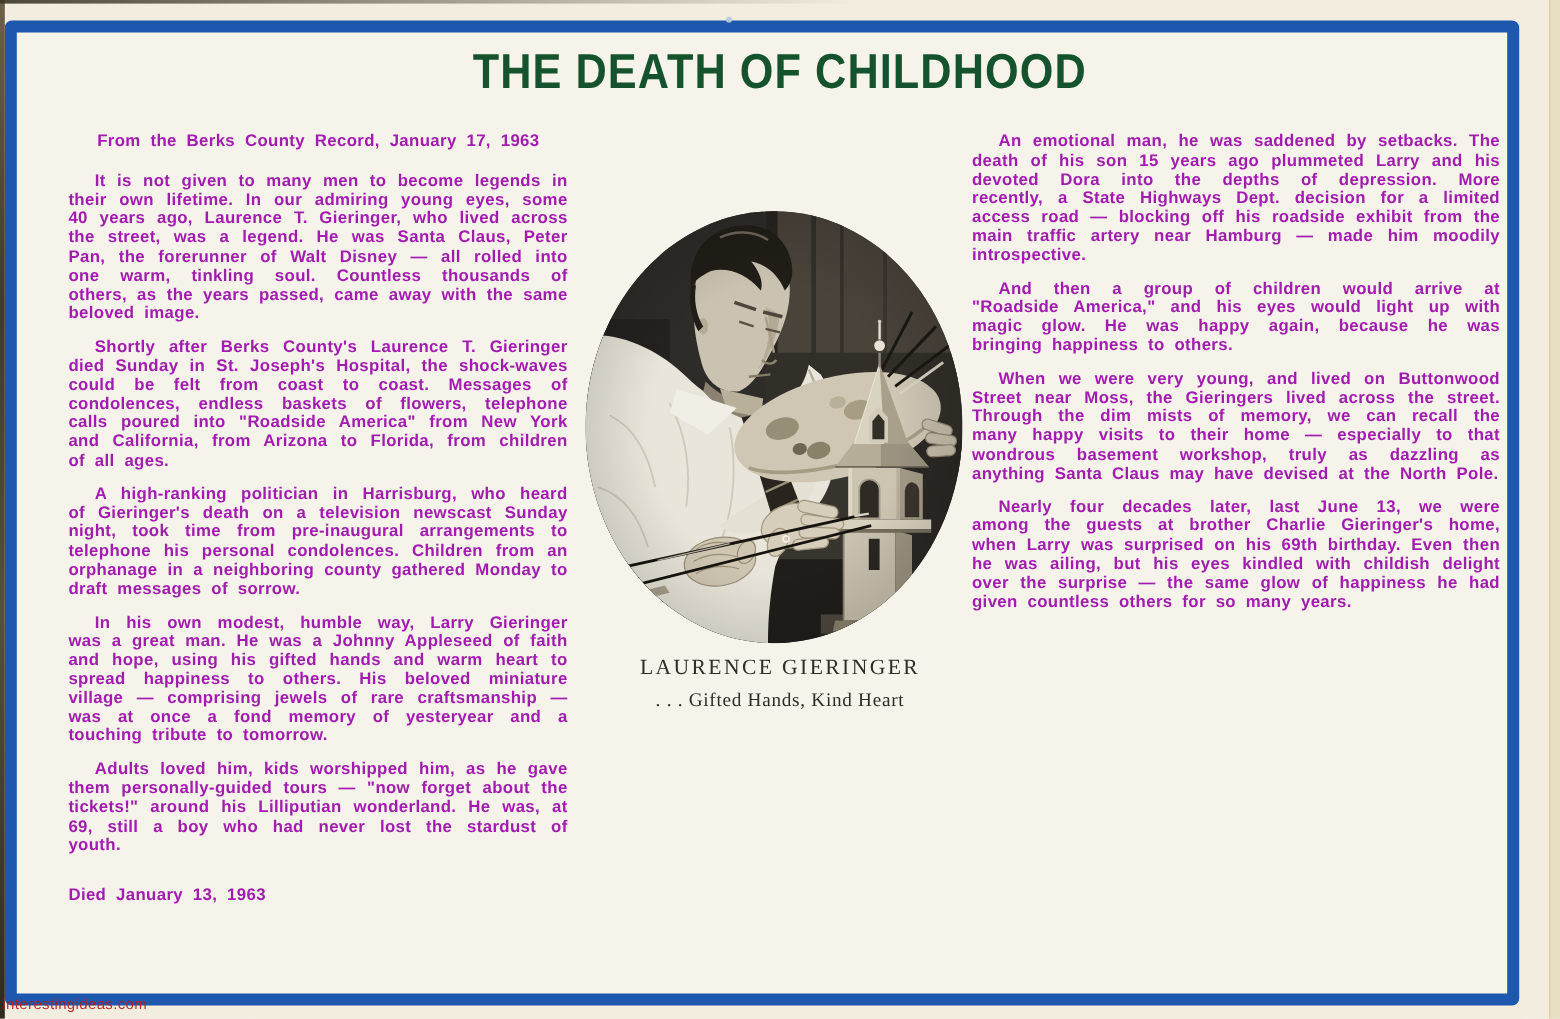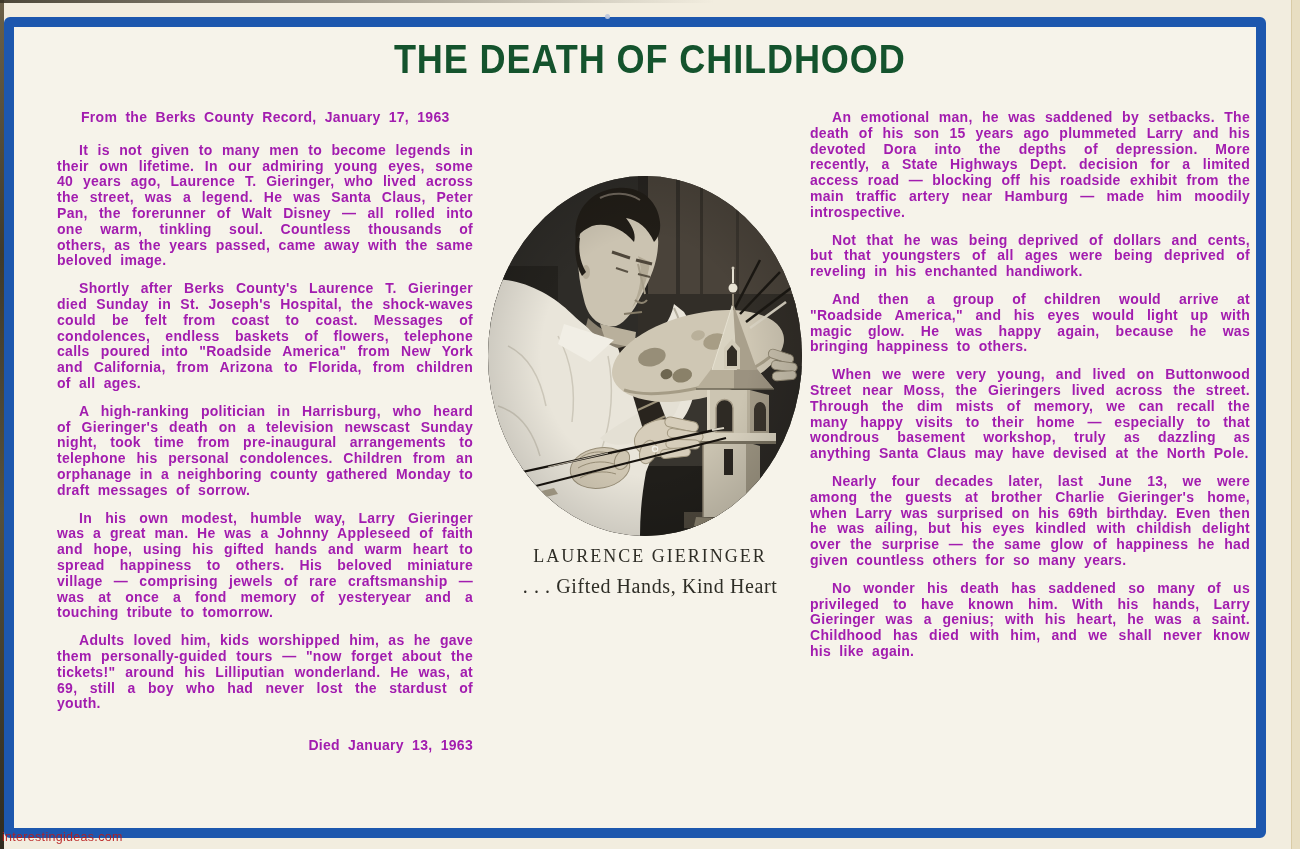--- a/index.html
+++ b/index.html
@@ -26,27 +26,27 @@
   .title span{display:inline-block;transform:scaleX(.88);transform-origin:center;
     font-weight:bold;font-size:41px;letter-spacing:1px;white-space:nowrap;}
   
   .col{position:absolute;top:110px;color:#a21caf;font-weight:bold;
     font-size:14px;line-height:15.8px;letter-spacing:.3px;word-spacing:4px;
     text-align:justify;text-justify:inter-word;}
   .col-left{left:57px;width:416px;}
   .col-right{left:810px;width:440px;}
   .col p{margin:0 0 12px 0;text-indent:22px;}
   .col p.source-line{text-indent:24px;margin-bottom:17px;text-align:left;}
-  .col p.died-line{text-indent:0;margin-top:26px;text-align:right;}
+  .col p.died-line{text-indent:0;margin-top:26px;text-align:left;}
   
   .photo{position:absolute;left:488px;top:176px;width:314px;height:360px;}
   .caption{position:absolute;left:460px;width:380px;text-align:center;
     font-family:"Liberation Serif",serif;color:#2e2d26;}
   .caption-name{top:546px;font-size:18px;letter-spacing:2px;}
-  .caption-tagline{top:575px;font-size:20px;letter-spacing:.6px;font-family:Liberation Serif, serif;}
+  .caption-tagline{top:575px;font-size:16px;letter-spacing:.6px;font-family:Liberation Serif, serif;}
   .caption{position:absolute;}
   
   .watermark{position:absolute;left:2px;top:830px;font-size:12.5px;
     color:#b91c1c;opacity:.9;z-index:6;letter-spacing:.3px;}
 </style>
 </head>
 <body>
 
 <div class="frame"></div>
 <div class="edge-left"></div>
@@ -219,20 +219,18 @@
     </g>
     <rect x="0" y="0" width="314" height="360" fill="url(#vig)"></rect>
   </g>
 </svg>
 
 <div class="caption caption-name">LAURENCE GIERINGER</div>
 <div class="caption caption-tagline">. . . Gifted Hands, Kind Heart</div>
 
 <div class="col col-right">
   <p>An emotional man, he was saddened by setbacks. The death of his son 15 years ago plummeted Larry and his devoted Dora into the depths of depression. More recently, a State Highways Dept. decision for a limited access road — blocking off his roadside exhibit from the main traffic artery near Hamburg — made him moodily introspective.</p>
-  <p>Not that he was being deprived of dollars and cents, but that youngsters of all ages were being deprived of reveling in his enchanted handiwork.</p>
   <p>And then a group of children would arrive at "Roadside America," and his eyes would light up with magic glow. He was happy again, because he was bringing happiness to others.</p>
   <p>When we were very young, and lived on Buttonwood Street near Moss, the Gieringers lived across the street. Through the dim mists of memory, we can recall the many happy visits to their home — especially to that wondrous basement workshop, truly as dazzling as anything Santa Claus may have devised at the North Pole.</p>
   <p>Nearly four decades later, last June 13, we were among the guests at brother Charlie Gieringer's home, when Larry was surprised on his 69th birthday. Even then he was ailing, but his eyes kindled with childish delight over the surprise — the same glow of happiness he had given countless others for so many years.</p>
-  <p>No wonder his death has saddened so many of us privileged to have known him. With his hands, Larry Gieringer was a genius; with his heart, he was a saint. Childhood has died with him, and we shall never know his like again.</p>
 </div>
 
 <div class="watermark">interestingideas.com</div>
 
 </body></html>

